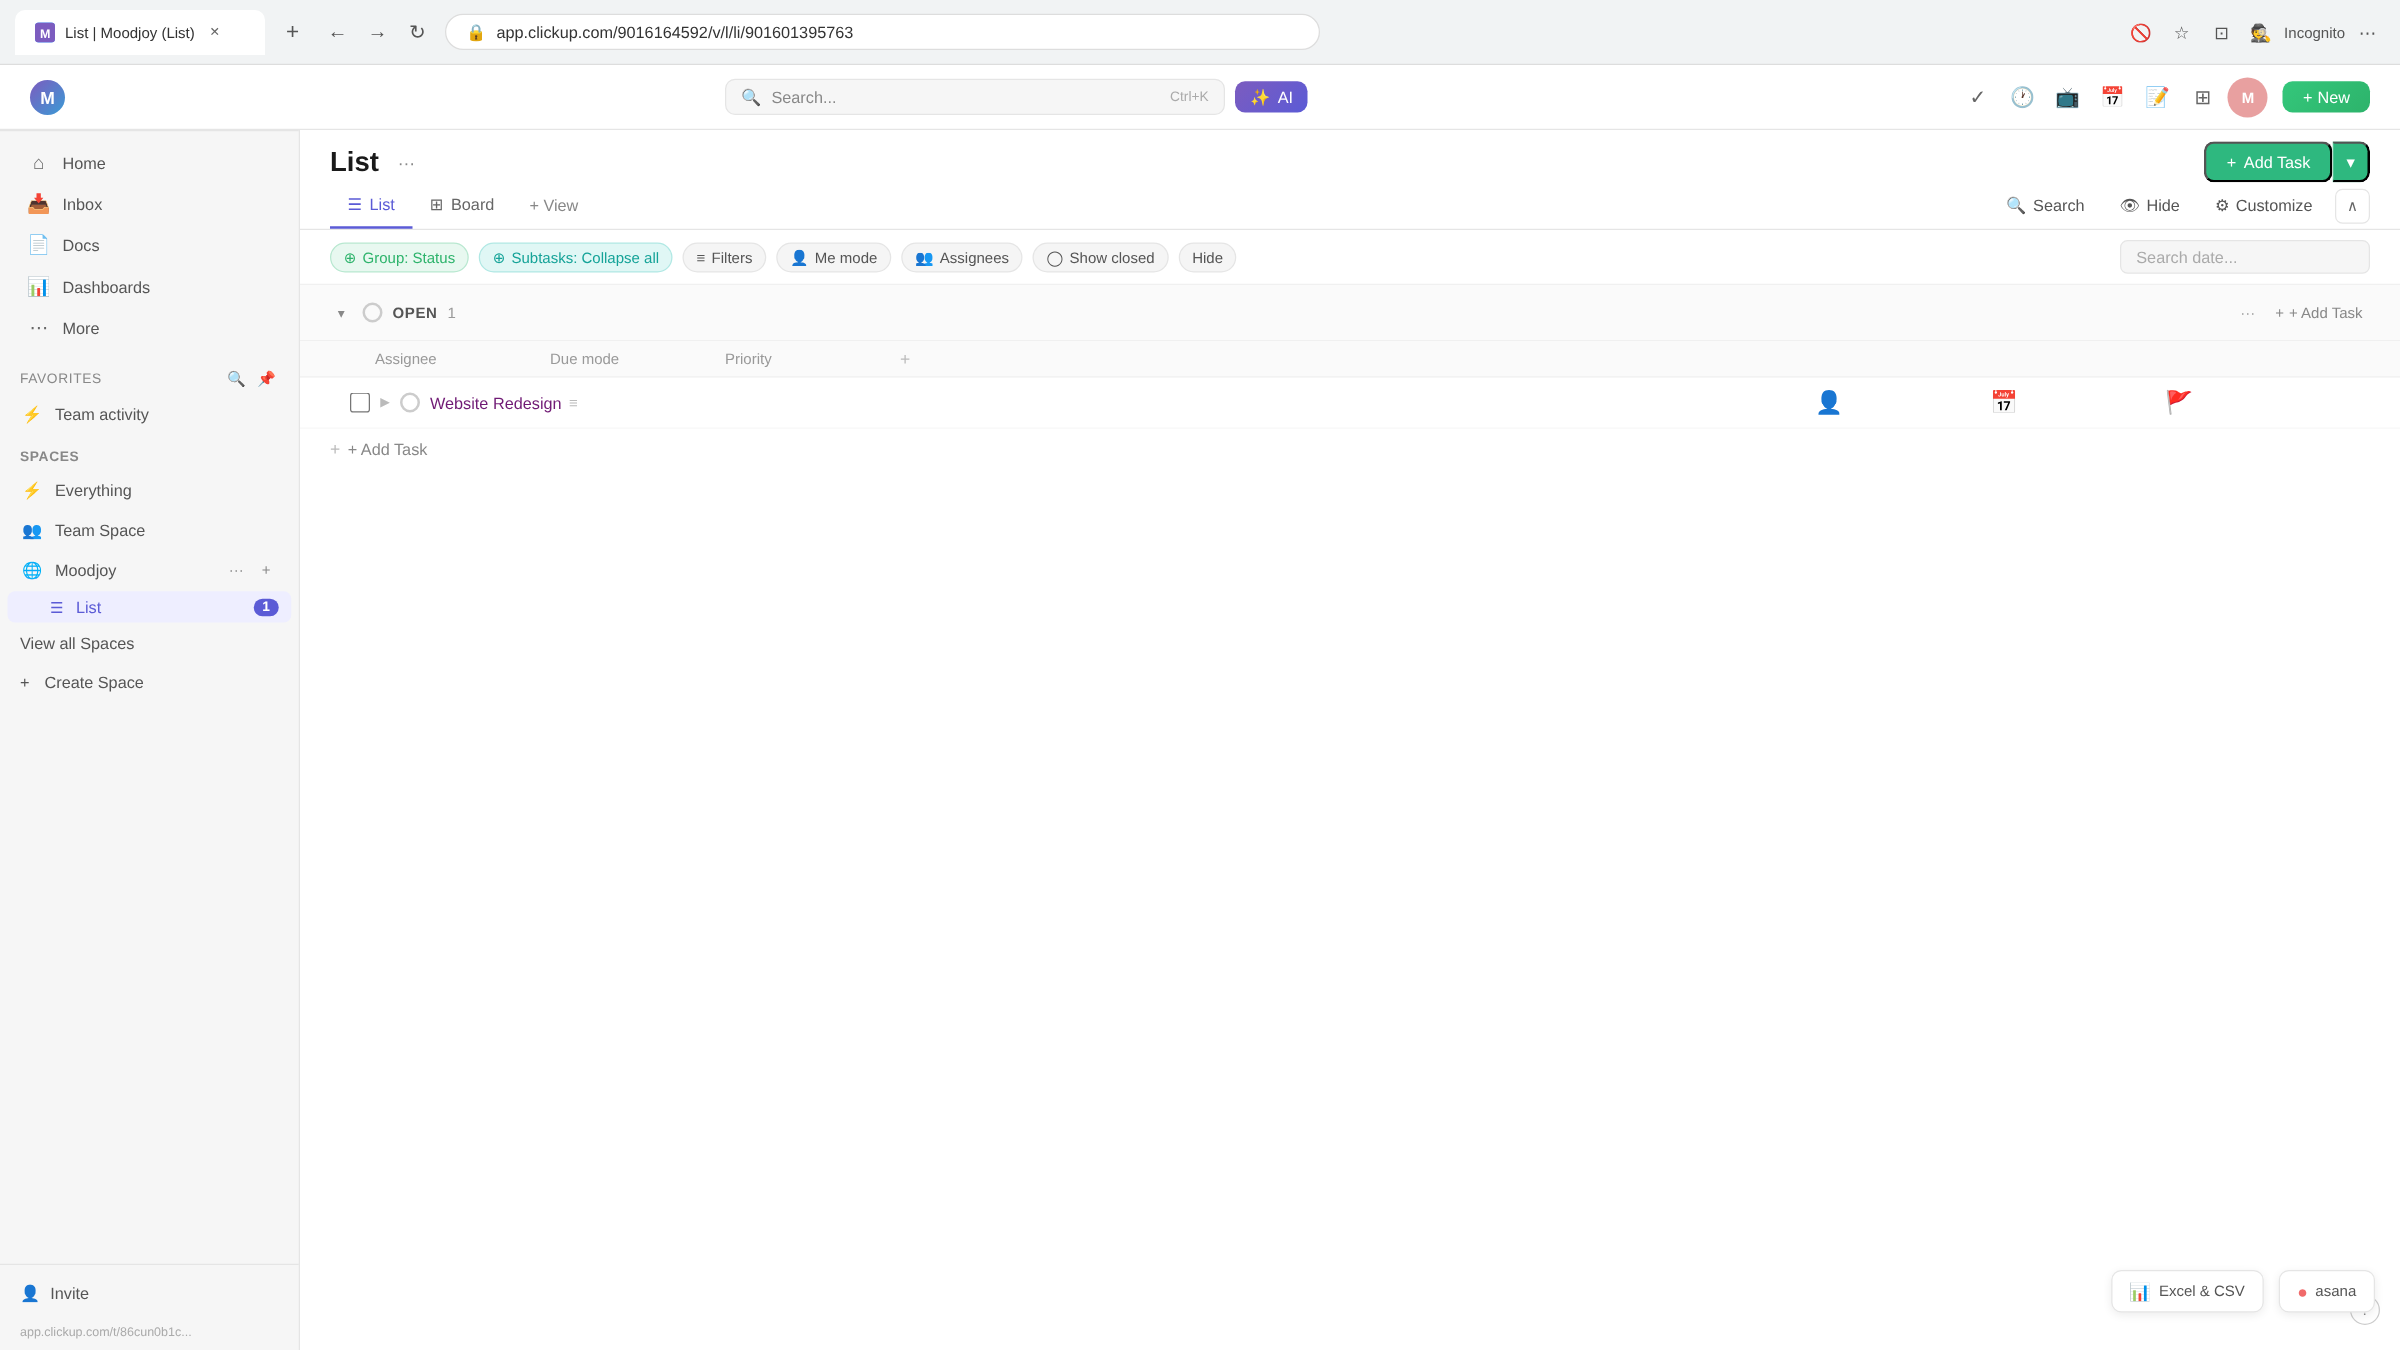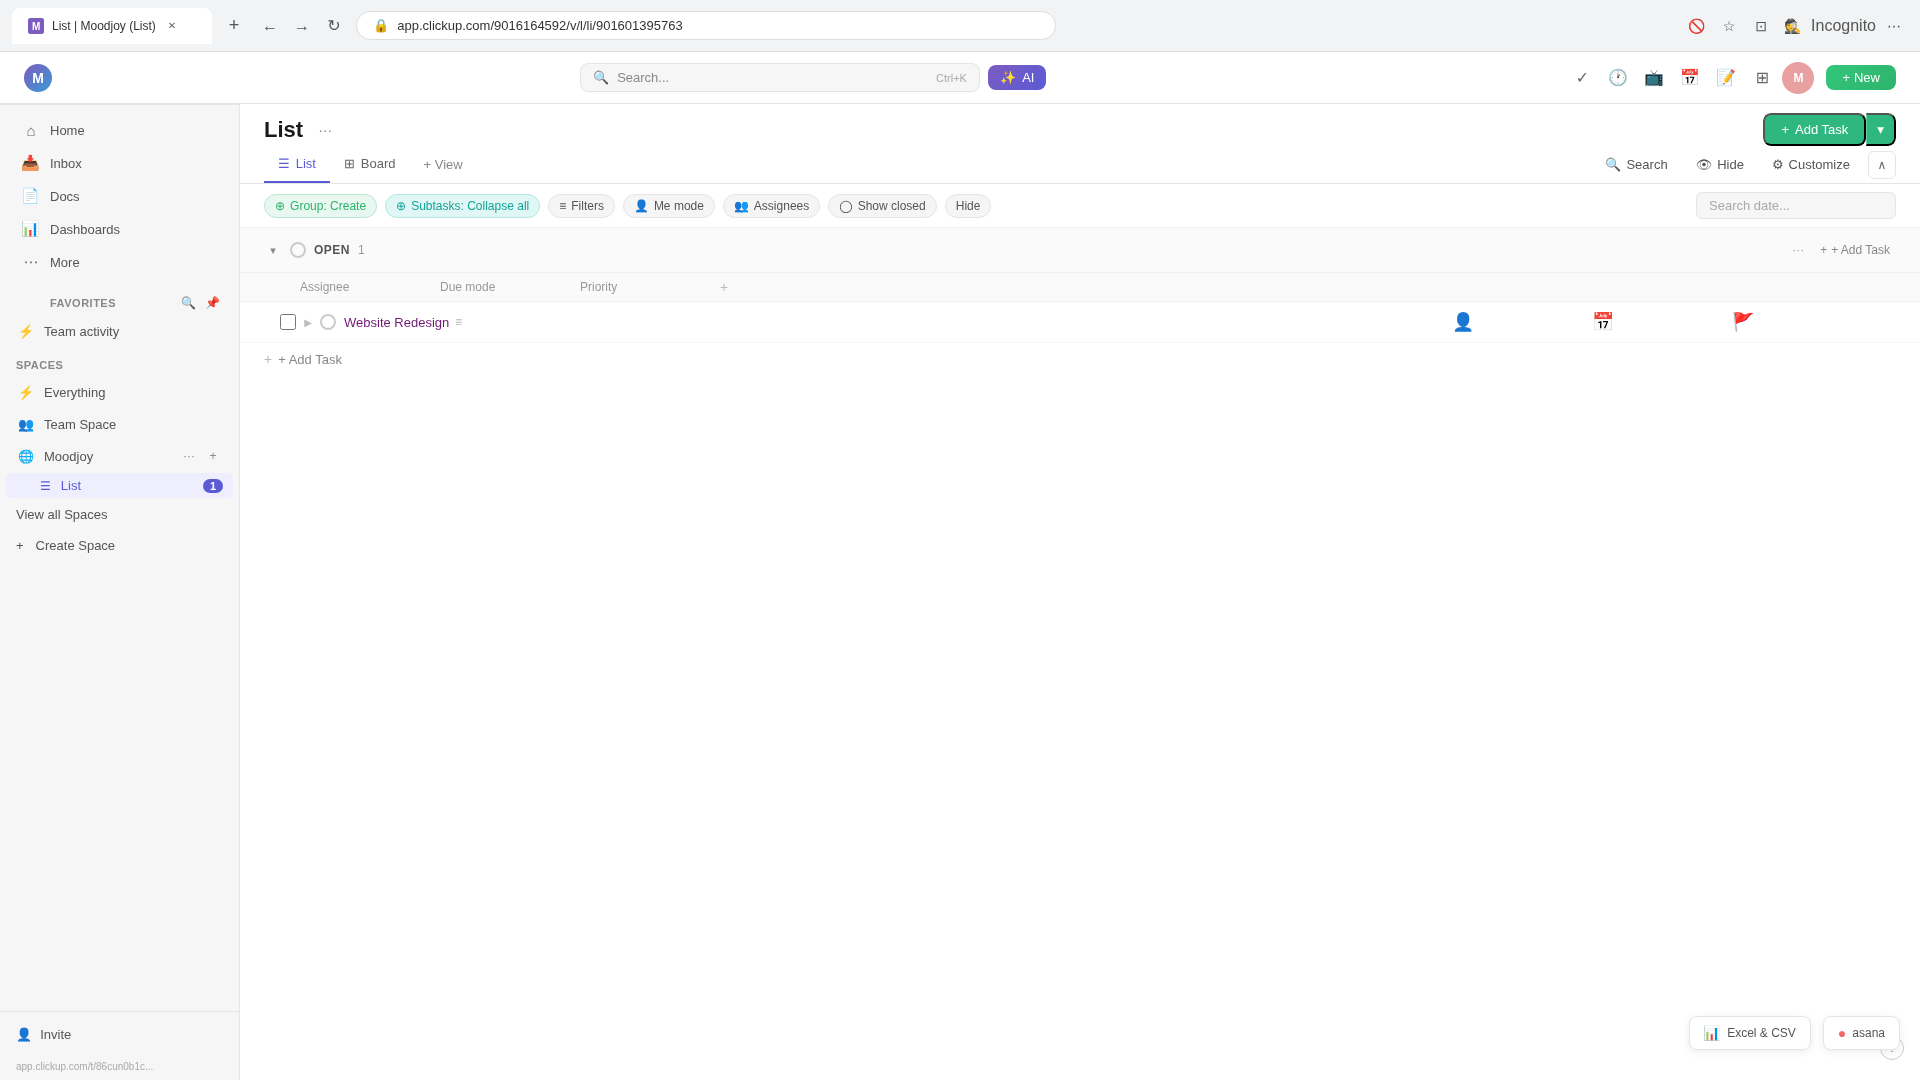--- a/index.html
+++ b/index.html
@@ -157,21 +157,21 @@
   </div>
   <div class="url-bar">
     <span style="font-size:13px;">🔒</span>
     <span>app.clickup.com/9016164592/v/l/li/901601395763</span>
   </div>
   <div class="browser-actions">
     <div class="browser-action-btn">🚫</div>
     <div class="browser-action-btn">☆</div>
     <div class="browser-action-btn">⊡</div>
     <div class="browser-action-btn">🕵</div>
-    <span style="font-size:16px;color:#555;">Incognito</span>
+    <span style="font-size:12px;color:#555;">Incognito</span>
     <div class="browser-action-btn">⋯</div>
   </div>
 </div>
 
 <div class="app">
 
   <div class="sidebar">
     <div class="sidebar-header">
       <div class="moodjoy-logo">M</div>
       <span class="workspace-name">Moodjoy</span>
@@ -195,21 +195,21 @@
         <span class="icon">📊</span>
         <span>Dashboards</span>
       </div>
       <div class="sidebar-item">
         <span class="icon">⋯</span>
         <span>More</span>
       </div>
     </div>
 
     <div style="padding: 6px 16px 2px; display: flex; align-items: center; justify-content: space-between;">
-      <span style="font-size:11px;font-weight:700;color:#888;text-transform:uppercase;letter-spacing:0.5px;margin-left:34px;">Favorites</span>
+      <span style="font-size:11px;font-weight:400;color:#888;text-transform:uppercase;letter-spacing:0.5px;">Favorites</span>
       <div style="display:flex;gap:4px;">
         <div class="sidebar-action-btn">🔍</div>
         <div class="sidebar-action-btn">📌</div>
       </div>
     </div>
     <div class="space-item">
       <span class="space-icon">⚡</span>
       <span>Team activity</span>
     </div>
 
@@ -328,21 +328,21 @@
           <span>⚙</span>
           <span>Customize</span>
         </div>
         <div class="collapse-btn">∧</div>
       </div>
     </div>
 
     <div class="filter-bar">
       <div class="filter-chip filter-chip-green">
         <span>⊕</span>
-        <span>Group: Create</span>
+        <span>Group: Status</span>
       </div>
       <div class="filter-chip filter-chip-teal">
         <span>⊕</span>
         <span>Subtasks: Collapse all</span>
       </div>
       <div class="filter-chip filter-chip-default">
         <span>≡</span>
         <span>Filters</span>
       </div>
       <div class="filter-chip filter-chip-default">

